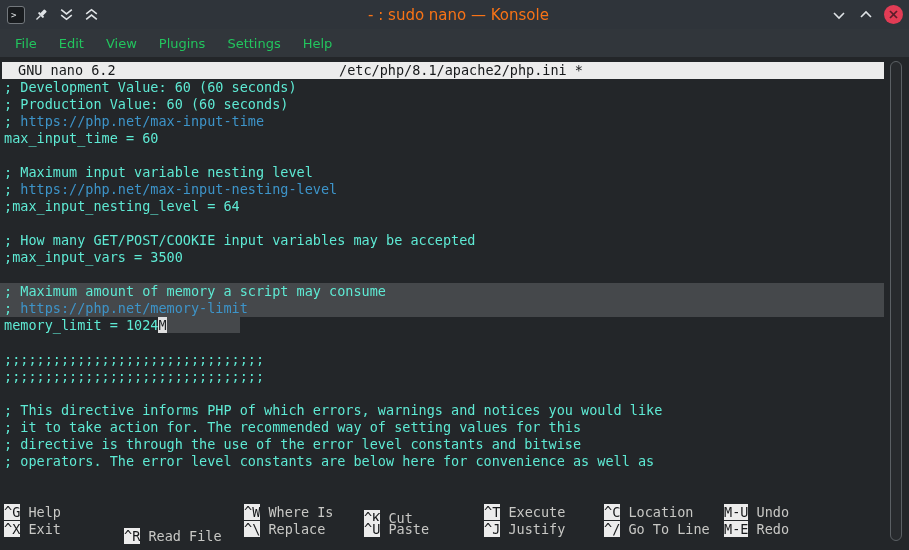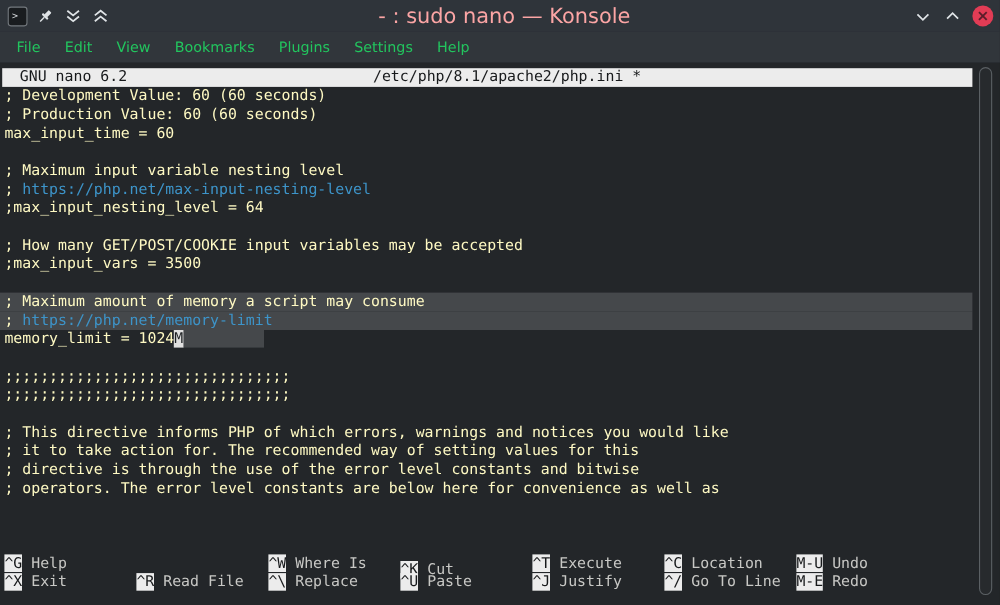--- a/index.html
+++ b/index.html
@@ -14,21 +14,21 @@
   }
   .tb-left{display:flex;align-items:center;gap:7px;padding-left:7px;}
   .tb-icon{width:18px;height:18px;display:flex;align-items:center;justify-content:center;}
   .app-badge{
     width:18px;height:18px;border:1px solid #73787d;border-radius:3px;
     background:#191c1f;color:#dfe3e6;font-family:"DejaVu Sans Mono",monospace;
     font-size:9px;line-height:16px;text-align:left;padding-left:3px;box-sizing:border-box;
   }
   .tb-title{
     position:absolute;left:8px;right:0;text-align:center;
-    color:#fca5a5;font-size:19px;pointer-events:none;
+    color:#f97316;font-size:15px;pointer-events:none;
   }
   .tb-right{position:absolute;right:6px;top:0;height:29px;display:flex;align-items:center;gap:9px;}
   .close-circle{width:19px;height:19px;border-radius:50%;background:#e23c55;display:flex;align-items:center;justify-content:center;}
   
   .menubar{
     position:absolute;top:29px;left:0;width:909px;height:28px;
     background:#31363b;display:flex;align-items:center;padding-left:4px;box-sizing:border-box;
   }
   .menu-item{color:#22c55e;font-size:13px;padding:4px 11px;cursor:default;}
   
@@ -38,21 +38,21 @@
   }
   .nano-header{
     position:absolute;top:5px;left:2px;width:882px;height:17px;background:#ececec;color:#17191b;
     white-space:pre;
   }
   .nano-version{position:absolute;left:16px;top:0;}
   .nano-path{position:absolute;left:50%;top:0;transform:translateX(-50%);margin-left:18px;}
   .editor{position:absolute;top:22px;left:0;width:884px;}
   .line{height:17px;white-space:pre;padding-left:4px;}
   .line.hl{background:#45484b;}
-  .seg-plain{color:#fef9c3;}
+  .seg-plain{color:#5eead4;}
   .seg-url{color:#3d94c9;}
   .seg-cursor{background:#e0e0e0;color:#1d2023;}
   .seg-tail{background:#45484b;}
   
   .shortcuts{position:absolute;top:447px;left:0;width:884px;height:34px;}
   .sc-item{position:absolute;white-space:pre;height:17px;}
   .sc-key{background:#ececec;color:#17191b;}
   .sc-label{color:#c8c8c5;}
   
   .scrollbar{position:absolute;top:4px;left:889px;width:16px;height:485px;}
@@ -112,35 +112,35 @@
             <line x1="9" y1="2" x2="2" y2="9"></line>
         </svg>
       </span>
     </div>
   </div>
 
   <div class="menubar" id="menubar">
       <span class="menu-item">File</span>
       <span class="menu-item">Edit</span>
       <span class="menu-item">View</span>
-      <span class="menu-item">Bookmarks</span>
       <span class="menu-item">Plugins</span>
       <span class="menu-item">Settings</span>
       <span class="menu-item">Help</span>
     </div>
 
   <div class="terminal">
     <div class="nano-header">
       <span class="nano-version">GNU nano 6.2</span>
       <span class="nano-path">/etc/php/8.1/apache2/php.ini *</span>
     </div>
 
     <div class="editor" id="editor">
         <div class="line"><span class="seg-plain">; Development Value: 60 (60 seconds)</span></div>
         <div class="line"><span class="seg-plain">; Production Value: 60 (60 seconds)</span></div>
+        <div class="line"><span class="seg-plain">; </span><span class="seg-url">https://php.net/max-input-time</span></div>
         <div class="line"><span class="seg-plain">max_input_time = 60</span></div>
         <div class="line"></div>
         <div class="line"><span class="seg-plain">; Maximum input variable nesting level</span></div>
         <div class="line"><span class="seg-plain">; </span><span class="seg-url">https://php.net/max-input-nesting-level</span></div>
         <div class="line"><span class="seg-plain">;max_input_nesting_level = 64</span></div>
         <div class="line"></div>
         <div class="line"><span class="seg-plain">; How many GET/POST/COOKIE input variables may be accepted</span></div>
         <div class="line"><span class="seg-plain">;max_input_vars = 3500</span></div>
         <div class="line"></div>
         <div class="line hl"><span class="seg-plain">; Maximum amount of memory a script may consume</span></div>
@@ -158,21 +158,21 @@
 
     <div class="shortcuts" id="shortcuts">
         <span class="sc-item" style="left: 4px; top: 0px;"><span class="sc-key">^G</span><span class="sc-label"> Help</span></span>
         <span class="sc-item" style="left: 124px; top: 0px; margin-top: 48px;"><span class="sc-key">^O</span><span class="sc-label"> Write Out</span></span>
         <span class="sc-item" style="left: 244px; top: 0px;"><span class="sc-key">^W</span><span class="sc-label"> Where Is</span></span>
         <span class="sc-item" style="left: 364px; top: 6px;"><span class="sc-key">^K</span><span class="sc-label"> Cut</span></span>
         <span class="sc-item" style="left: 484px; top: 0px;"><span class="sc-key">^T</span><span class="sc-label"> Execute</span></span>
         <span class="sc-item" style="left: 604px; top: 0px;"><span class="sc-key">^C</span><span class="sc-label"> Location</span></span>
         <span class="sc-item" style="left: 724px; top: 0px;"><span class="sc-key">M-U</span><span class="sc-label"> Undo</span></span>
         <span class="sc-item" style="left: 4px; top: 17px;"><span class="sc-key">^X</span><span class="sc-label"> Exit</span></span>
-        <span class="sc-item" style="left: 124px; top: 17px;"><span class="sc-key">^R</span><span class="sc-label"> Read File</span></span>
+        <span class="sc-item" style="left: 124px; top: 24px;"><span class="sc-key">^R</span><span class="sc-label"> Read File</span></span>
         <span class="sc-item" style="left: 244px; top: 17px;"><span class="sc-key">^\</span><span class="sc-label"> Replace</span></span>
         <span class="sc-item" style="left: 364px; top: 17px;"><span class="sc-key">^U</span><span class="sc-label"> Paste</span></span>
         <span class="sc-item" style="left: 484px; top: 17px;"><span class="sc-key">^J</span><span class="sc-label"> Justify</span></span>
         <span class="sc-item" style="left: 604px; top: 17px;"><span class="sc-key">^/</span><span class="sc-label"> Go To Line</span></span>
         <span class="sc-item" style="left: 724px; top: 17px;"><span class="sc-key">M-E</span><span class="sc-label"> Redo</span></span>
       </div>
 
     <div class="scrollbar">
       <div class="scroll-thumb"></div>
     </div>

